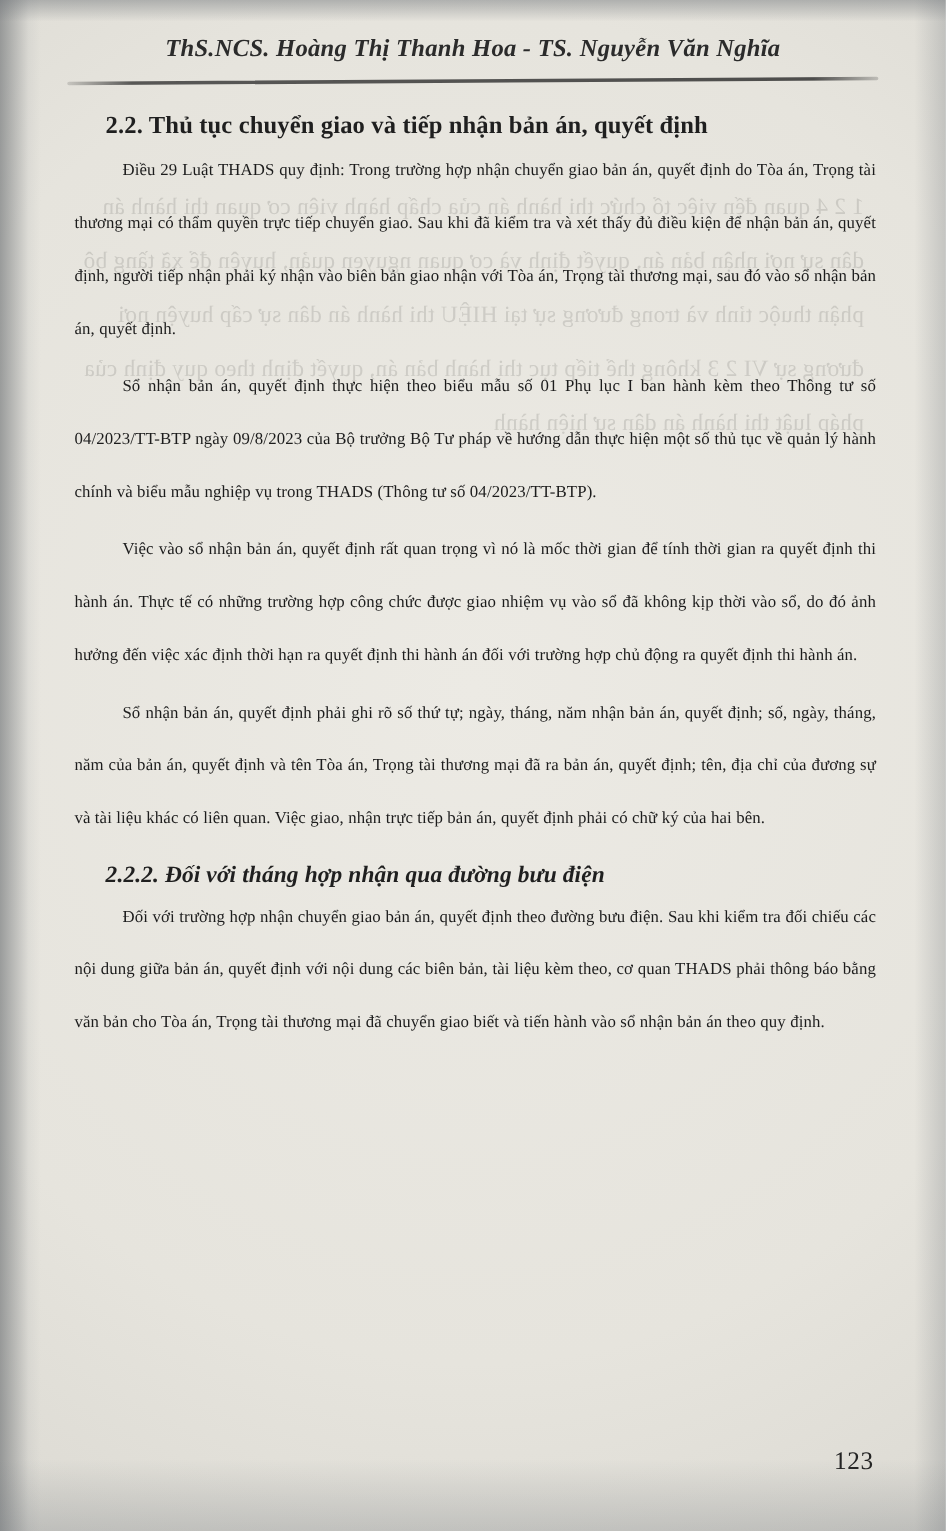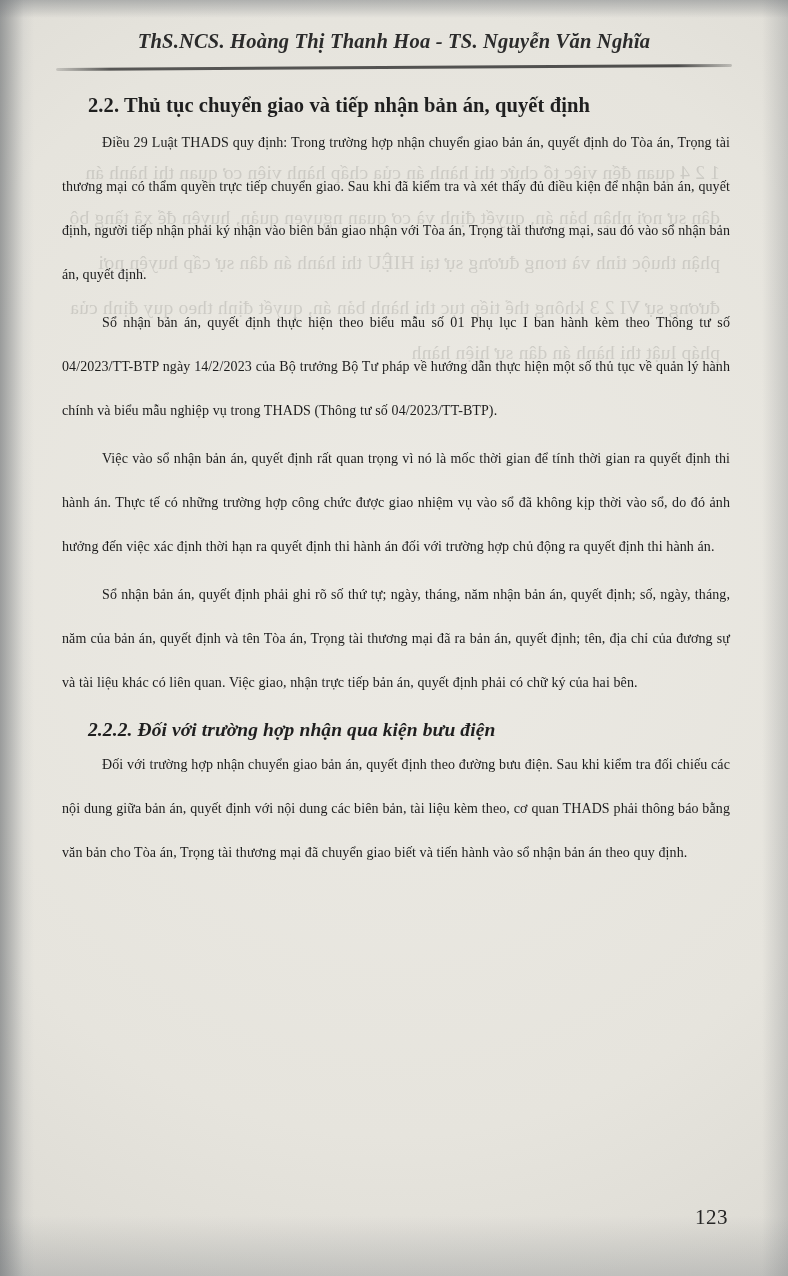--- a/index.html
+++ b/index.html
@@ -163,25 +163,25 @@
   <div class="bleed">1 2 4 quan đến việc tổ chức thi hành án của chấp hành viên cơ quan thi hành án dân sự nơi nhận bản án, quyết định và cơ quan nguyen quản, huyện để xã tầng bộ phận thuộc tỉnh và trong đương sự tại HIỆU thi hành án dân sự cấp huyện nơi đương sự VI 2 3 không thể tiếp tục thi hành bản án, quyết định theo quy định của pháp luật thi hành án dân sự hiện hành</div>
 
   <div class="content">
     <div class="running-head">ThS.NCS. Hoàng Thị Thanh Hoa - TS. Nguyễn Văn Nghĩa</div>
     <div class="head-rule"></div>
 
     <div class="body-col">
       <h2 class="sec">2.2. Thủ tục chuyển giao và tiếp nhận bản án, quyết định</h2>
 
       <p class="para">Điều 29 Luật THADS quy định: Trong trường hợp nhận chuyển giao bản án, quyết định do Tòa án, Trọng tài thương mại có thẩm quyền trực tiếp chuyển giao. Sau khi đã kiểm tra và xét thấy đủ điều kiện để nhận bản án, quyết định, người tiếp nhận phải ký nhận vào biên bản giao nhận với Tòa án, Trọng tài thương mại, sau đó vào sổ nhận bản án, quyết định.</p>
-      <p class="para">Sổ nhận bản án, quyết định thực hiện theo biểu mẫu số 01 Phụ lục I ban hành kèm theo Thông tư số 04/2023/TT-BTP ngày 14/2/2023 của Bộ trưởng Bộ Tư pháp về hướng dẫn thực hiện một số thủ tục về quản lý hành chính và biểu mẫu nghiệp vụ trong THADS (Thông tư số 04/2023/TT-BTP).</p>
+      <p class="para">Sổ nhận bản án, quyết định thực hiện theo biểu mẫu số 01 Phụ lục I ban hành kèm theo Thông tư số 04/2023/TT-BTP ngày 09/8/2023 của Bộ trưởng Bộ Tư pháp về hướng dẫn thực hiện một số thủ tục về quản lý hành chính và biểu mẫu nghiệp vụ trong THADS (Thông tư số 04/2023/TT-BTP).</p>
       <p class="para">Việc vào sổ nhận bản án, quyết định rất quan trọng vì nó là mốc thời gian để tính thời gian ra quyết định thi hành án. Thực tế có những trường hợp công chức được giao nhiệm vụ vào sổ đã không kịp thời vào sổ, do đó ảnh hưởng đến việc xác định thời hạn ra quyết định thi hành án đối với trường hợp chủ động ra quyết định thi hành án.</p>
       <p class="para">Sổ nhận bản án, quyết định phải ghi rõ số thứ tự; ngày, tháng, năm nhận bản án, quyết định; số, ngày, tháng, năm của bản án, quyết định và tên Tòa án, Trọng tài thương mại đã ra bản án, quyết định; tên, địa chỉ của đương sự và tài liệu khác có liên quan. Việc giao, nhận trực tiếp bản án, quyết định phải có chữ ký của hai bên.</p>
 
-      <h3 class="subsec">2.2.2. Đối với trường hợp nhận qua kiện bưu điện</h3>
+      <h3 class="subsec">2.2.2. Đối với tháng hợp nhận qua đường bưu điện</h3>
       <p class="para tight">Đối với trường hợp nhận chuyển giao bản án, quyết định theo đường bưu điện. Sau khi kiểm tra đối chiếu các nội dung giữa bản án, quyết định với nội dung các biên bản, tài liệu kèm theo, cơ quan THADS phải thông báo bằng văn bản cho Tòa án, Trọng tài thương mại đã chuyển giao biết và tiến hành vào sổ nhận bản án theo quy định.</p>
     </div>
 
     <div class="page-number">123</div>
   </div>
 
   <div class="gutter-shadow"></div>
   <div class="top-shadow"></div>
   <div class="right-shadow"></div>
   <div class="bottom-shadow"></div>

